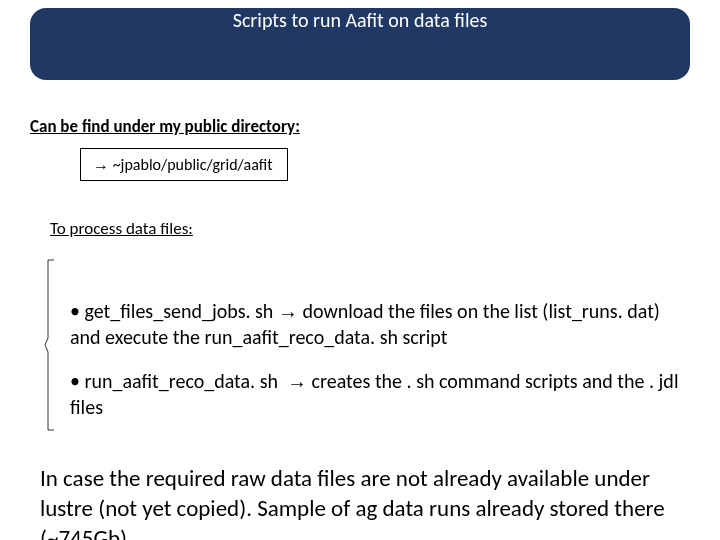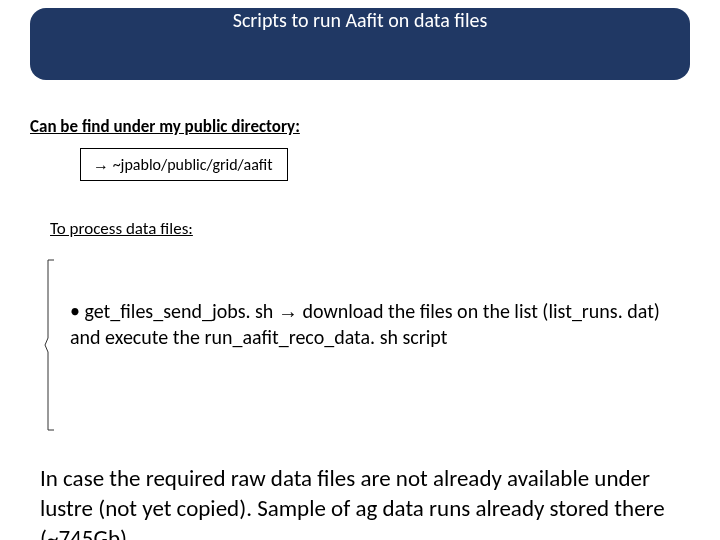--- a/index.html
+++ b/index.html
@@ -103,17 +103,22 @@
     <path d="M 10 2 L 4 2 L 4 80 L 1 87 L 4 94 L 4 172 L 10 172" fill="none" stroke="#333" stroke-width="1"></path>
   </svg>
 </div>
 
 <div class="list">
   <div class="item">
     • <span>get_files_send_jobs. sh</span>
     <span class="arrow">→</span>
     <span>download the files on the list (list_runs. dat) and execute the run_aafit_reco_data. sh script</span>
   </div>
+  <div class="item">
+    • <span>run_aafit_reco_data. sh</span>&nbsp;
+    <span class="arrow">→</span>
+    <span>creates the . sh command scripts and the . jdl files</span>
+  </div>
 </div>
 
 <div class="footer">
   <span>In case the required raw data files are not already available under lustre (not yet copied). Sample of ag data runs already stored there (~745Gb).</span>
 </div>
 
 </body></html>

